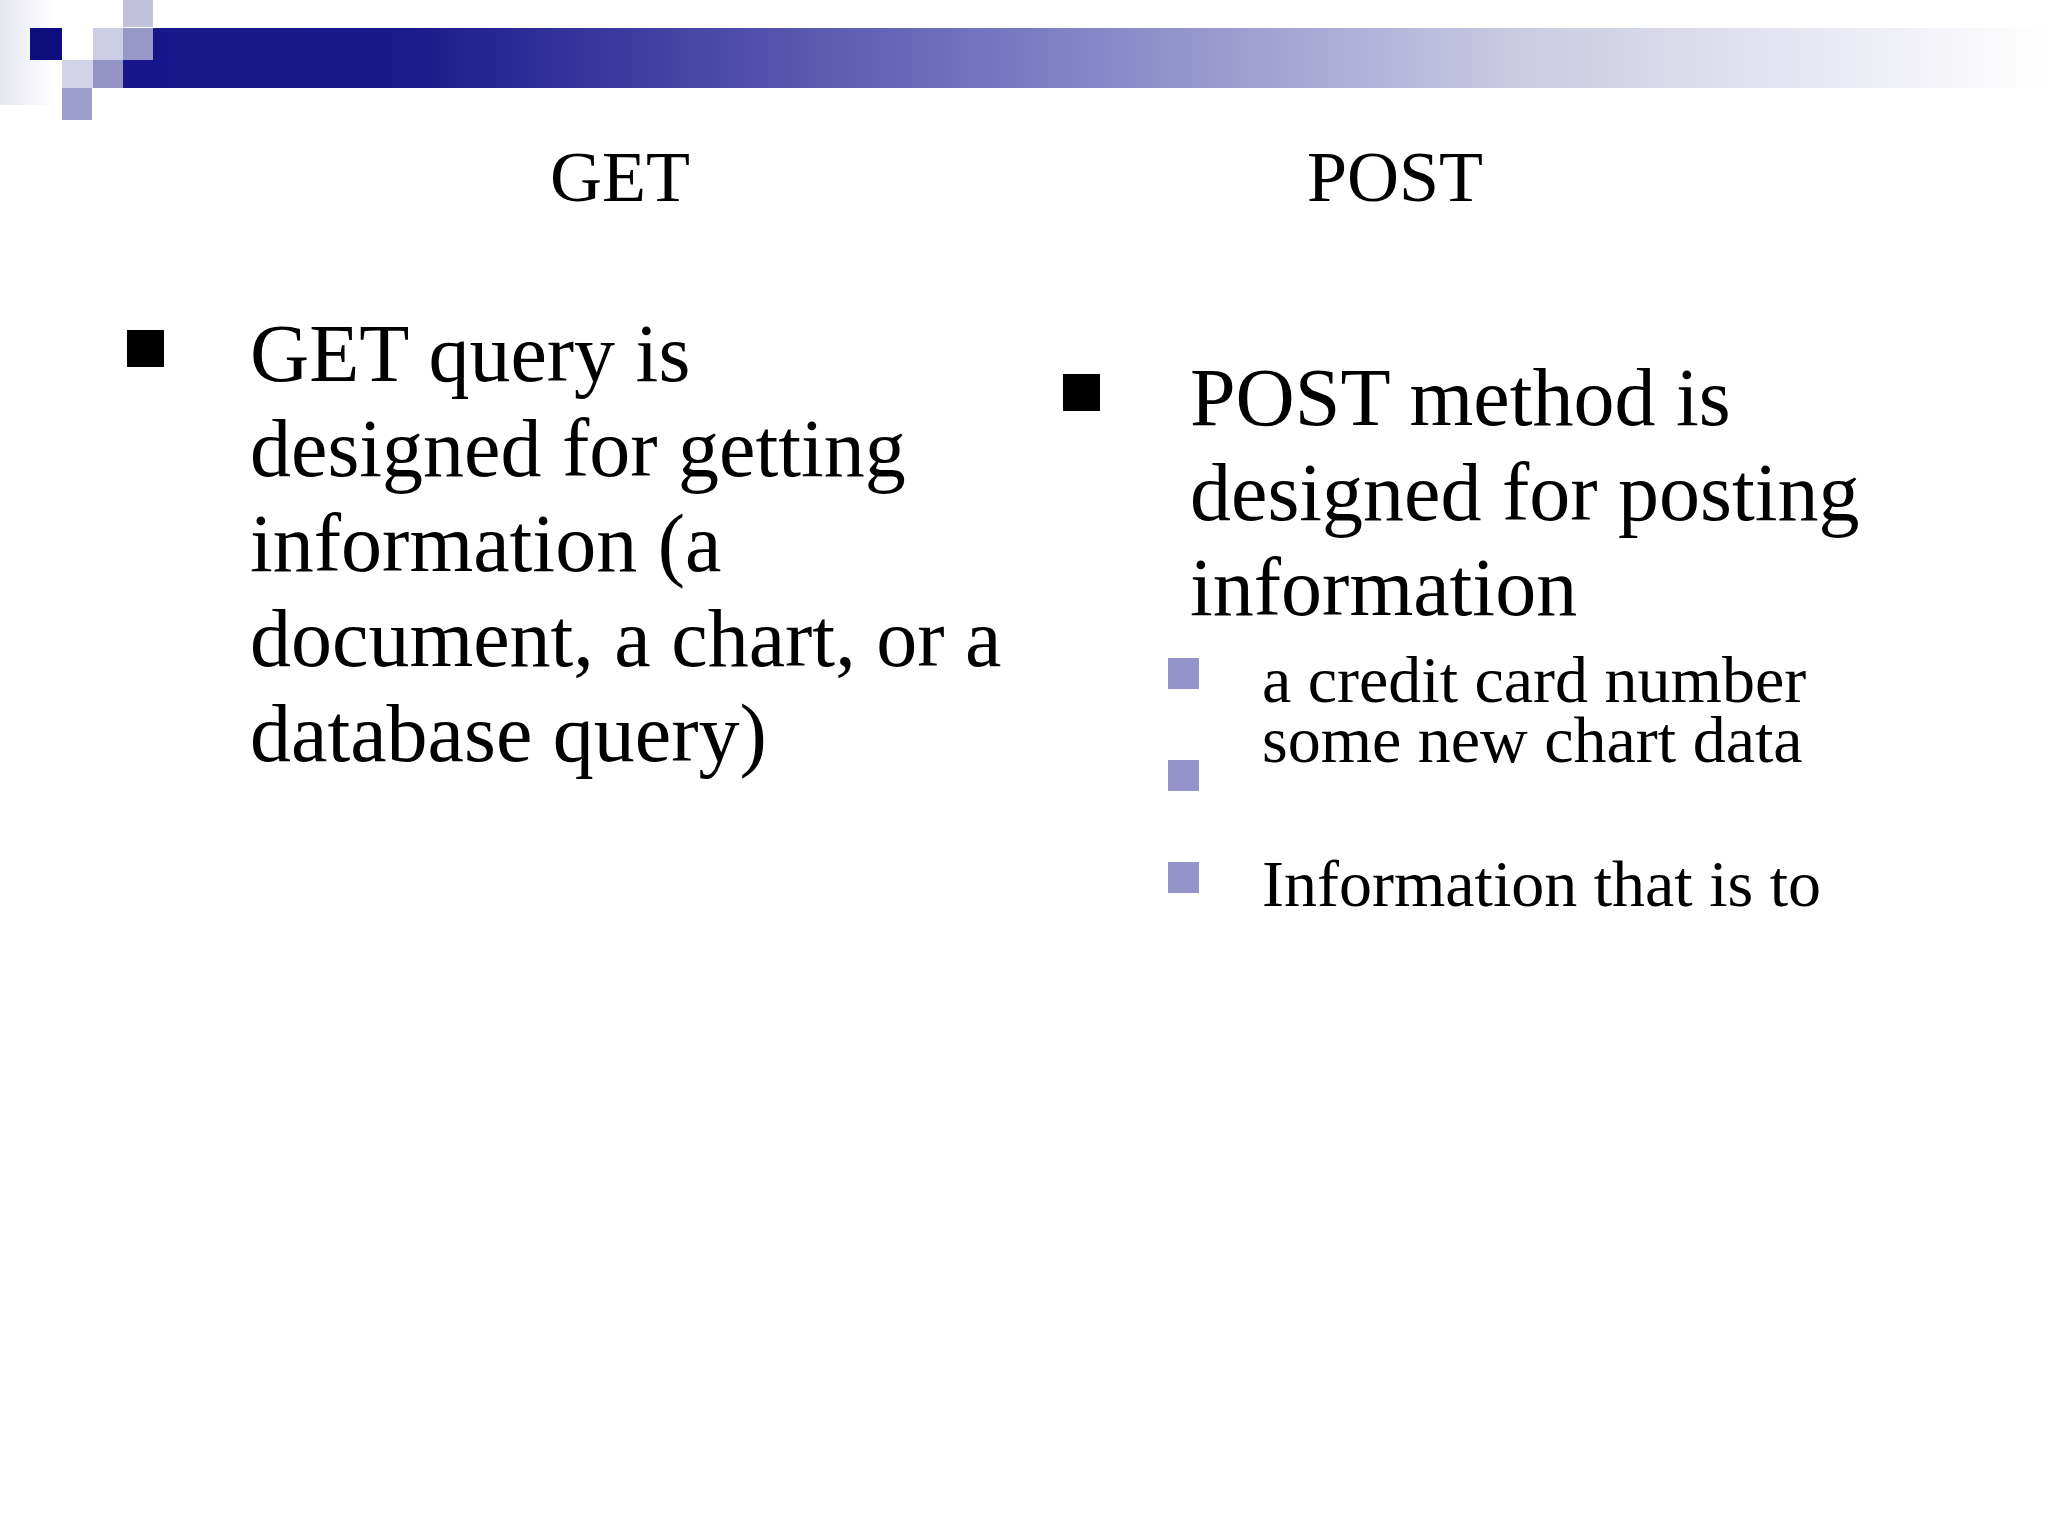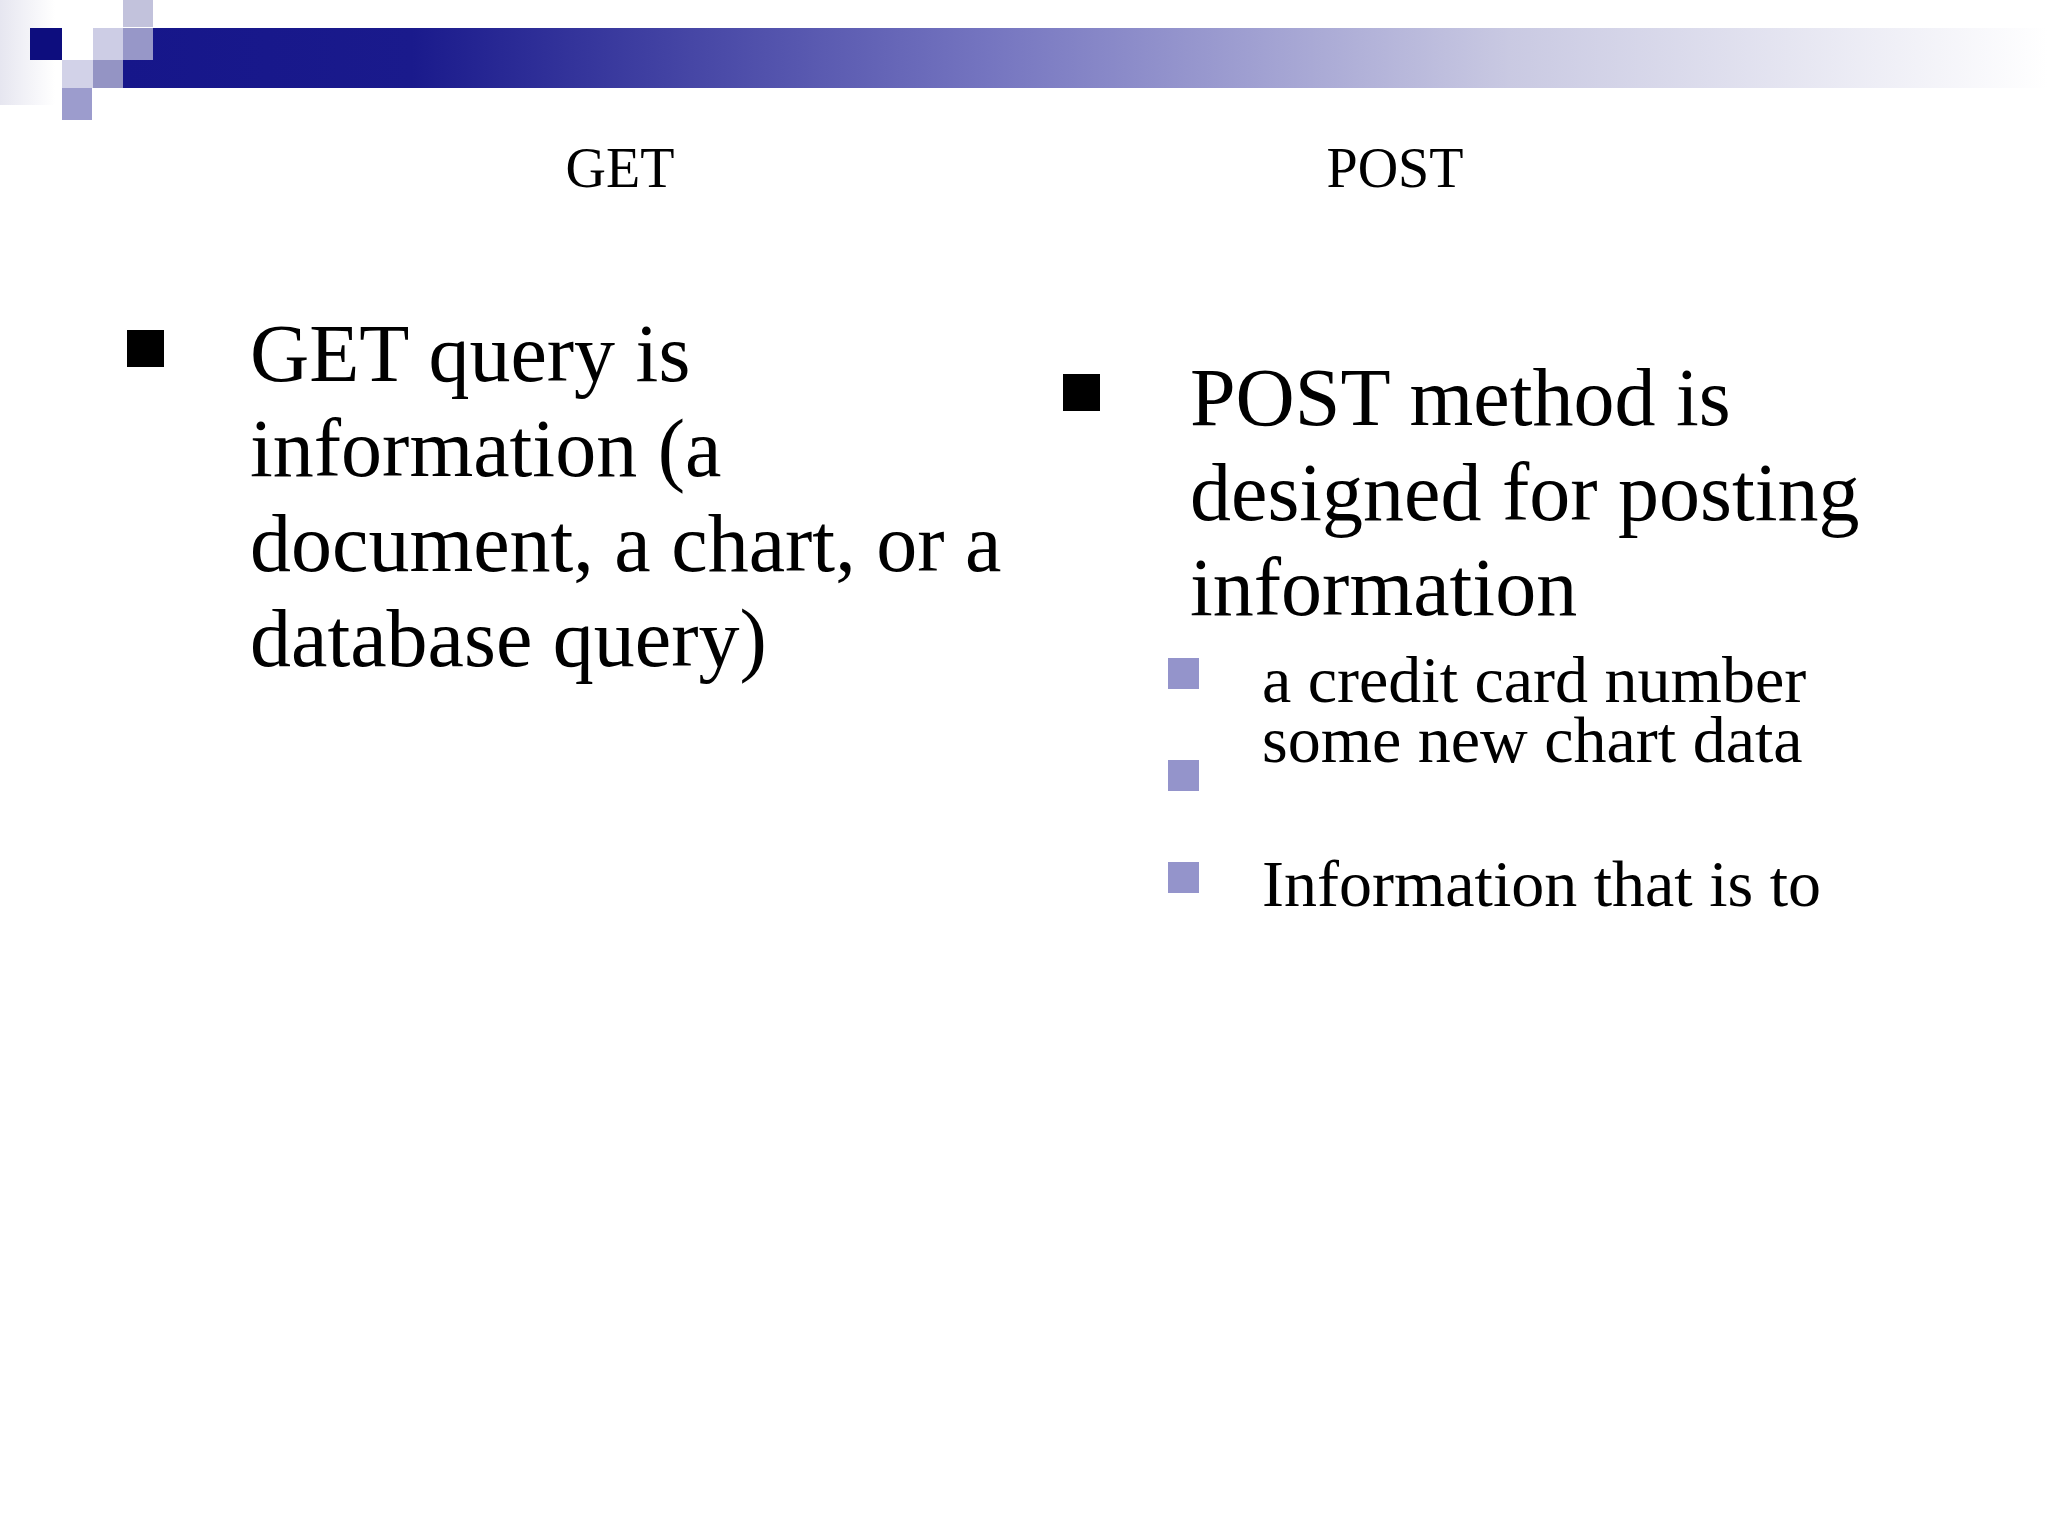--- a/index.html
+++ b/index.html
@@ -25,21 +25,21 @@
   .sq1 { left: 30px;  top: 28px; width: 32px; height: 32px; background: #0d0d7e; }
   .sq2 { left: 123px; top: 0;    width: 30px; height: 27px; background: #c2c2dc; }
   .sq3 { left: 93px;  top: 28px; width: 30px; height: 32px; background: #cdcde5; }
   .sq4 { left: 123px; top: 28px; width: 30px; height: 32px; background: #9797c8; }
   .sq5 { left: 62px;  top: 60px; width: 31px; height: 28px; background: #d2d2e8; }
   .sq6 { left: 93px;  top: 60px; width: 30px; height: 28px; background: #9494c4; }
   .sq7 { left: 62px;  top: 88px; width: 30px; height: 32px; background: #9c9ccd; }
   
   .heading {
     position: absolute; top: 138px; width: 340px;
-    font-size: 56px; line-height: 1.1; text-align: center;
+    font-size: 72px; line-height: 1.1; text-align: center;
     white-space: nowrap;
   }
   .heading-get  { left: 450px; }
   .heading-post { left: 1225px; }
   
   .bullet-marker { position: absolute; width: 37px; height: 37px; background: #000000; }
   .bm-left  { left: 127px;  top: 330px; }
   .bm-right { left: 1063px; top: 374px; }
   .body-text { position: absolute; font-size: 82px; line-height: 95px; white-space: nowrap; }
   .main-left  { left: 250px;  top: 306px; }
@@ -67,20 +67,21 @@
   <div class="sq sq5"></div>
   <div class="sq sq6"></div>
   <div class="sq sq7"></div>
 
   <div class="heading heading-get">GET</div>
   <div class="heading heading-post">POST</div>
 
   <div class="bullet-marker bm-left"></div>
   <div class="body-text main-left">
     <div class="ln">GET query is</div>
+    <div class="ln">designed for getting</div>
     <div class="ln">information (a</div>
     <div class="ln">document, a chart, or a</div>
     <div class="ln">database query)</div>
   </div>
 
   <div class="bullet-marker bm-right"></div>
   <div class="body-text main-right">
     <div class="ln">POST method is</div>
     <div class="ln">designed for posting</div>
     <div class="ln">information</div>

